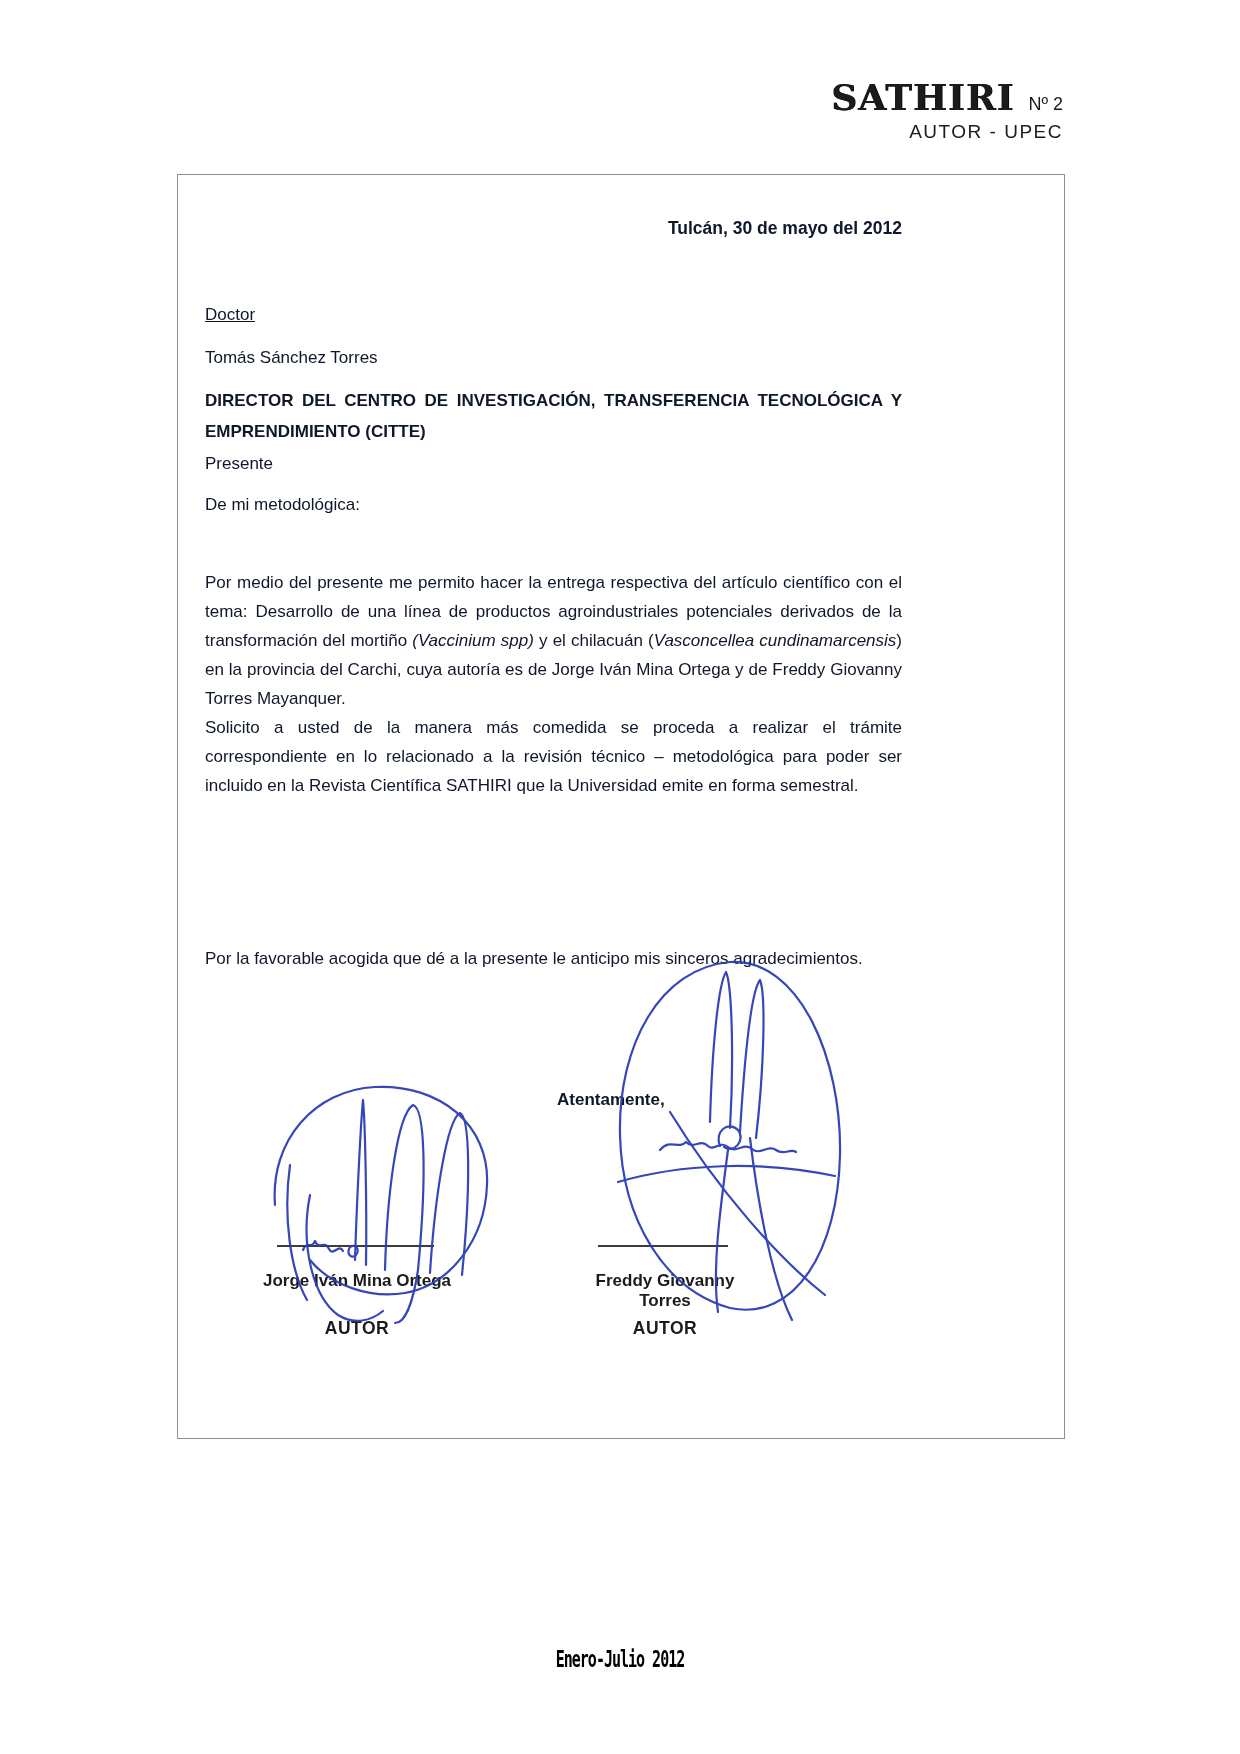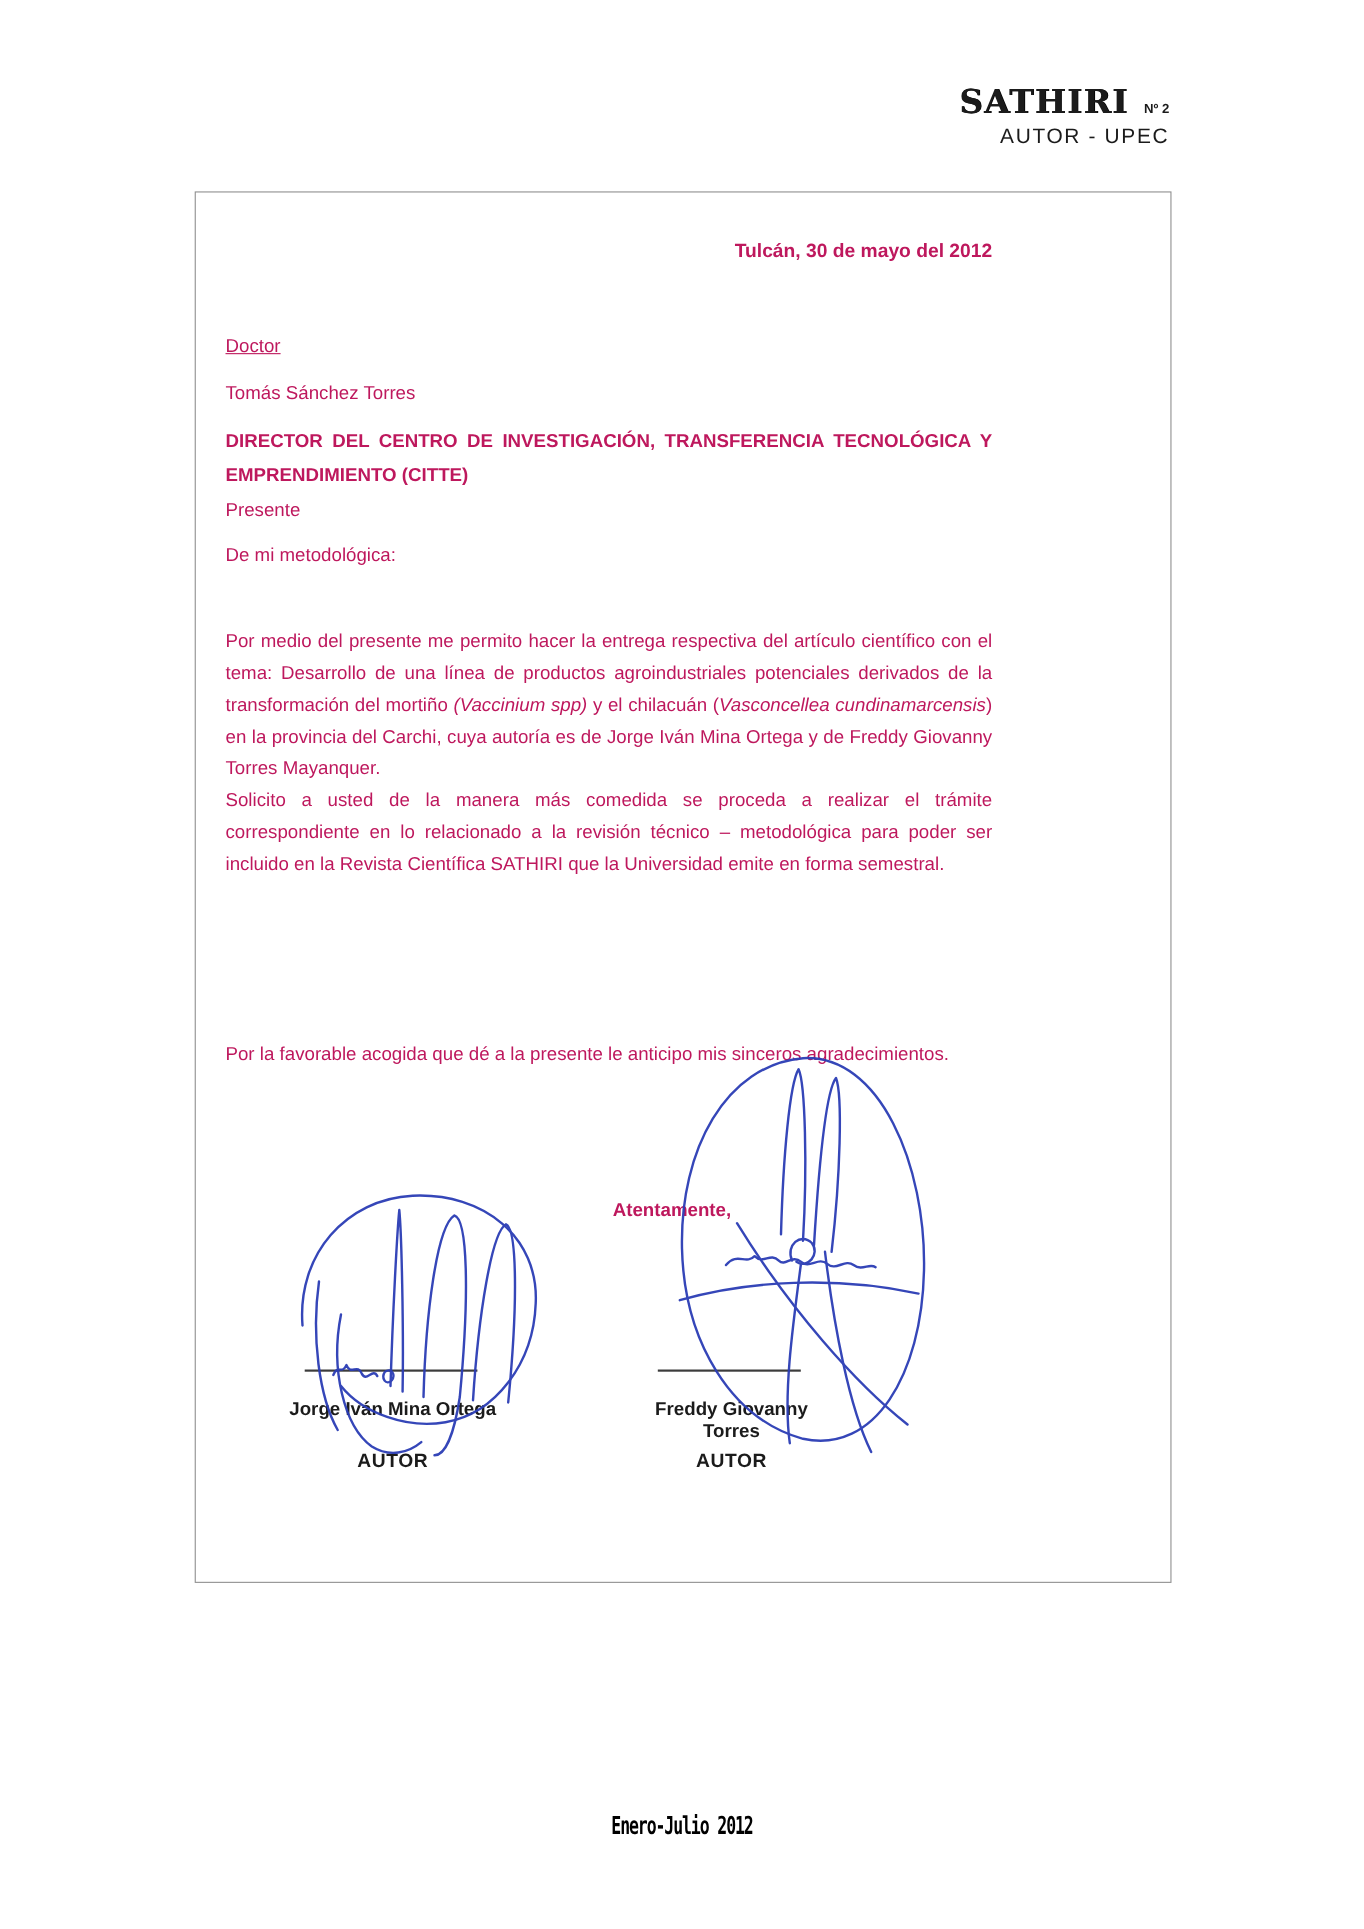--- a/index.html
+++ b/index.html
@@ -16,27 +16,27 @@
   .journal-header {
     position: absolute; top: 76px; right: 177px;
     text-align: right;
   }
   .journal-title-row {
     display: flex; align-items: baseline; justify-content: flex-end; gap: 14px;
   }
   .journal-name {
     font-family: "DejaVu Serif", serif;
     font-weight: bold;
-    font-size: 30px;
+    font-size: 36px;
     letter-spacing: 1px;
     text-shadow: 0.6px 0 #000;
   }
   .journal-issue {
-    font-weight: bold;
-    font-size: 12px;
+    font-weight: normal;
+    font-size: 18px;
   }
   .journal-org {
     font-size: 19px;
     letter-spacing: 1.5px;
     margin-top: 3px;
   }
 
   
   .page-frame {
     position: absolute;
@@ -44,21 +44,21 @@
     width: 886px; height: 1263px;
     border: 1px solid #8f8f8f;
     background: #ffffff;
   }
 
   
   .abs { position: absolute; }
   .letter-text {
     font-size: 17px;
     line-height: 29px;
-    color: #be185d;
+    color: #0f172a;
   }
   .date-line {
     left: 205px; top: 214px; width: 697px;
     text-align: right; font-weight: bold; font-size: 17.5px;
   }
   .addr { left: 205px; width: 697px; }
   .addr-doctor    { top: 300px; text-decoration: underline; }
   .addr-name      { top: 343px; }
   .addr-role      { top: 385px; font-weight: bold; text-align: justify; line-height: 31px; }
   .addr-presente  { top: 449px; }

